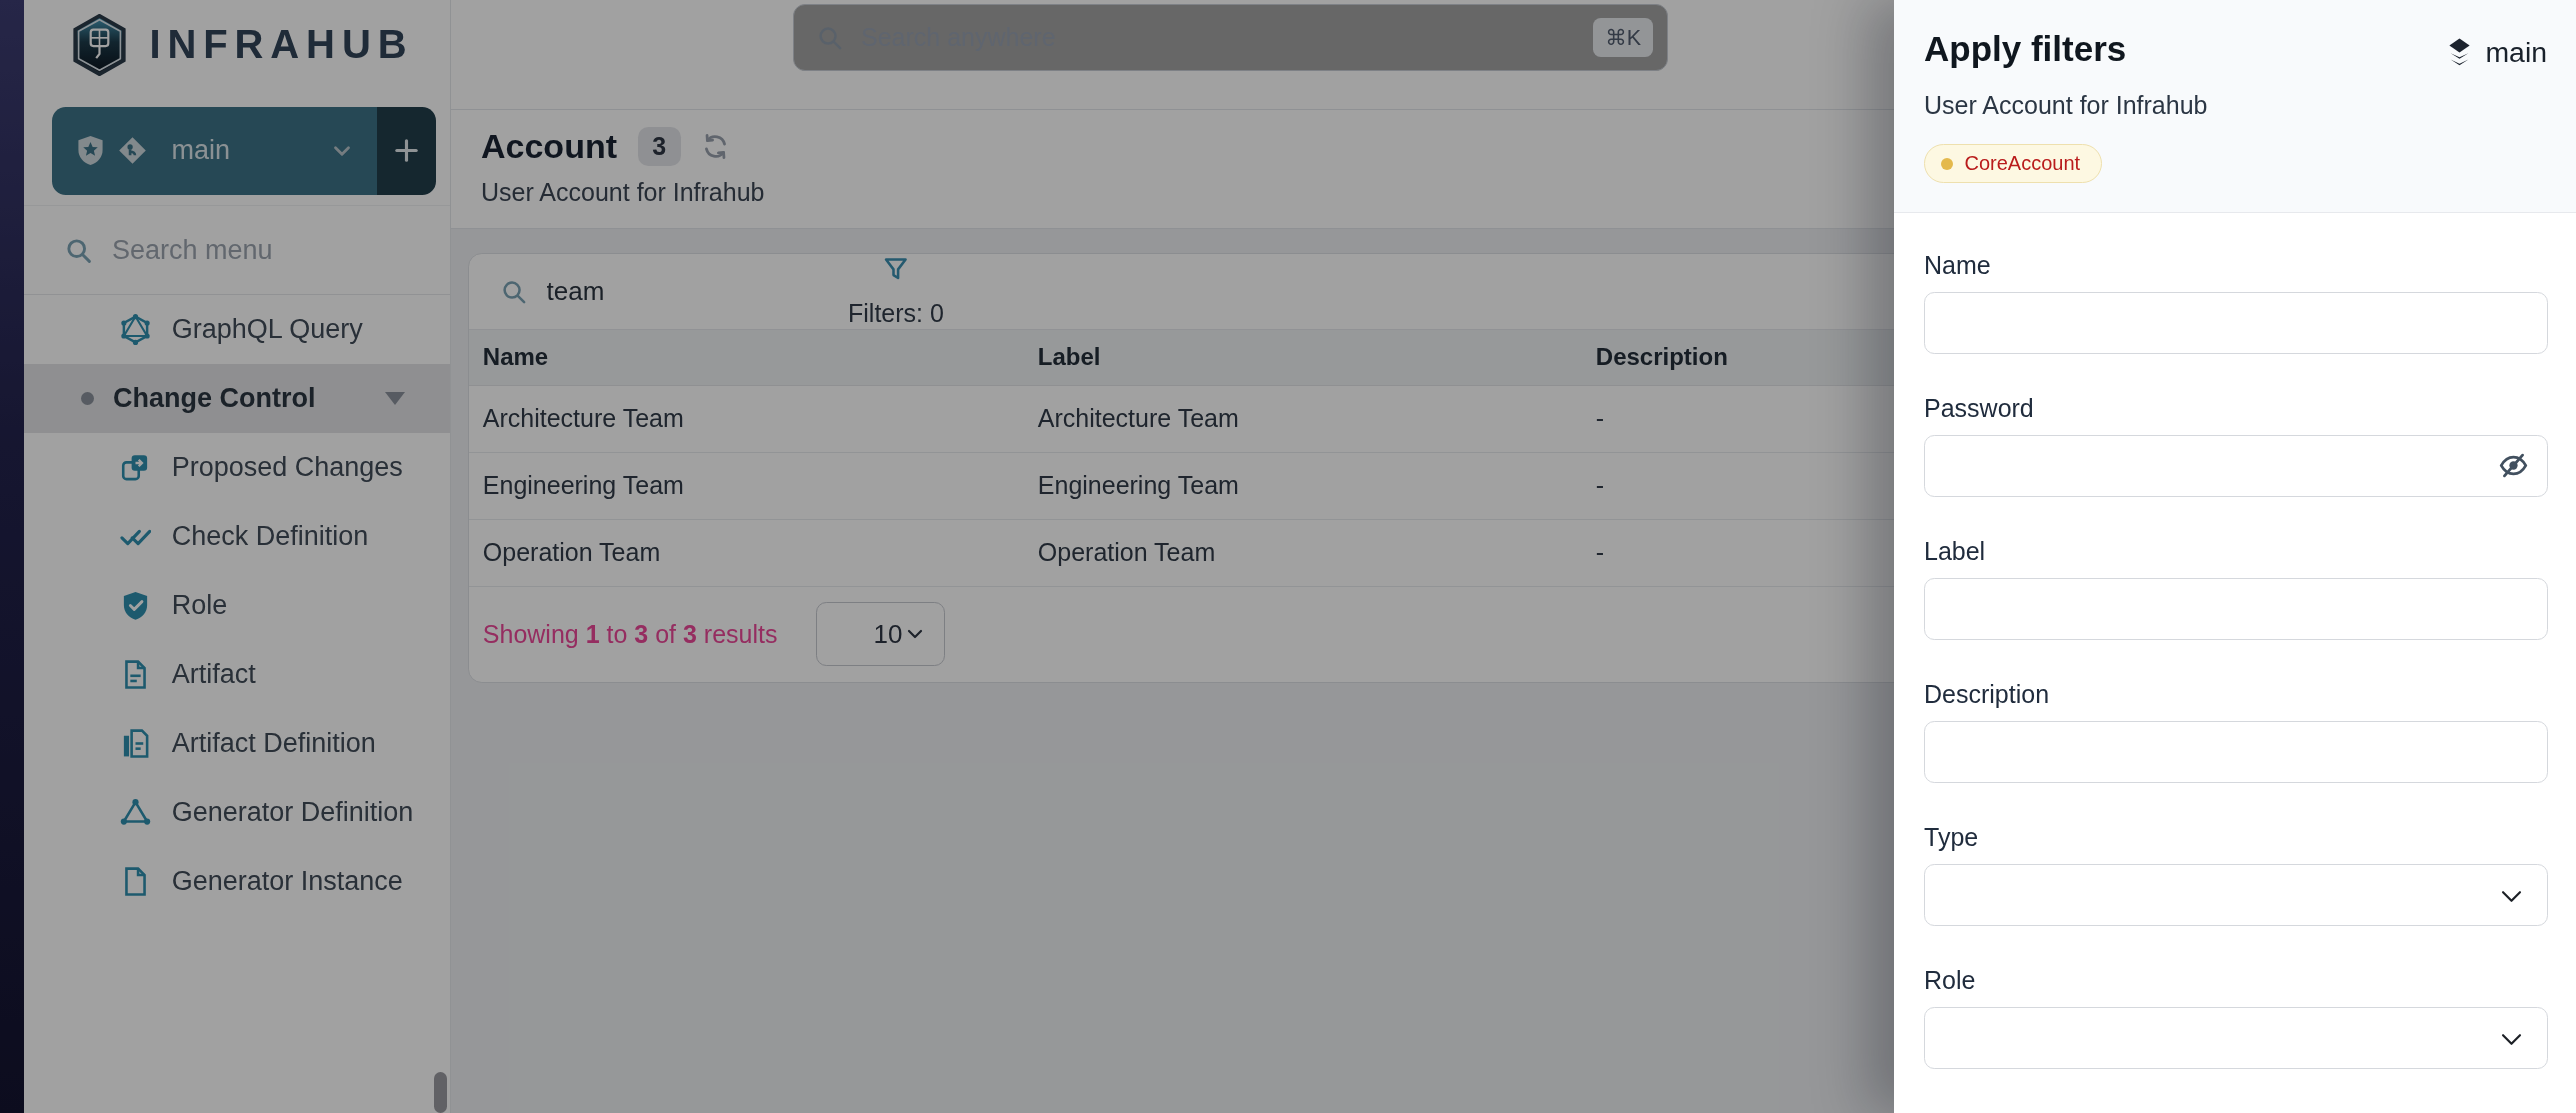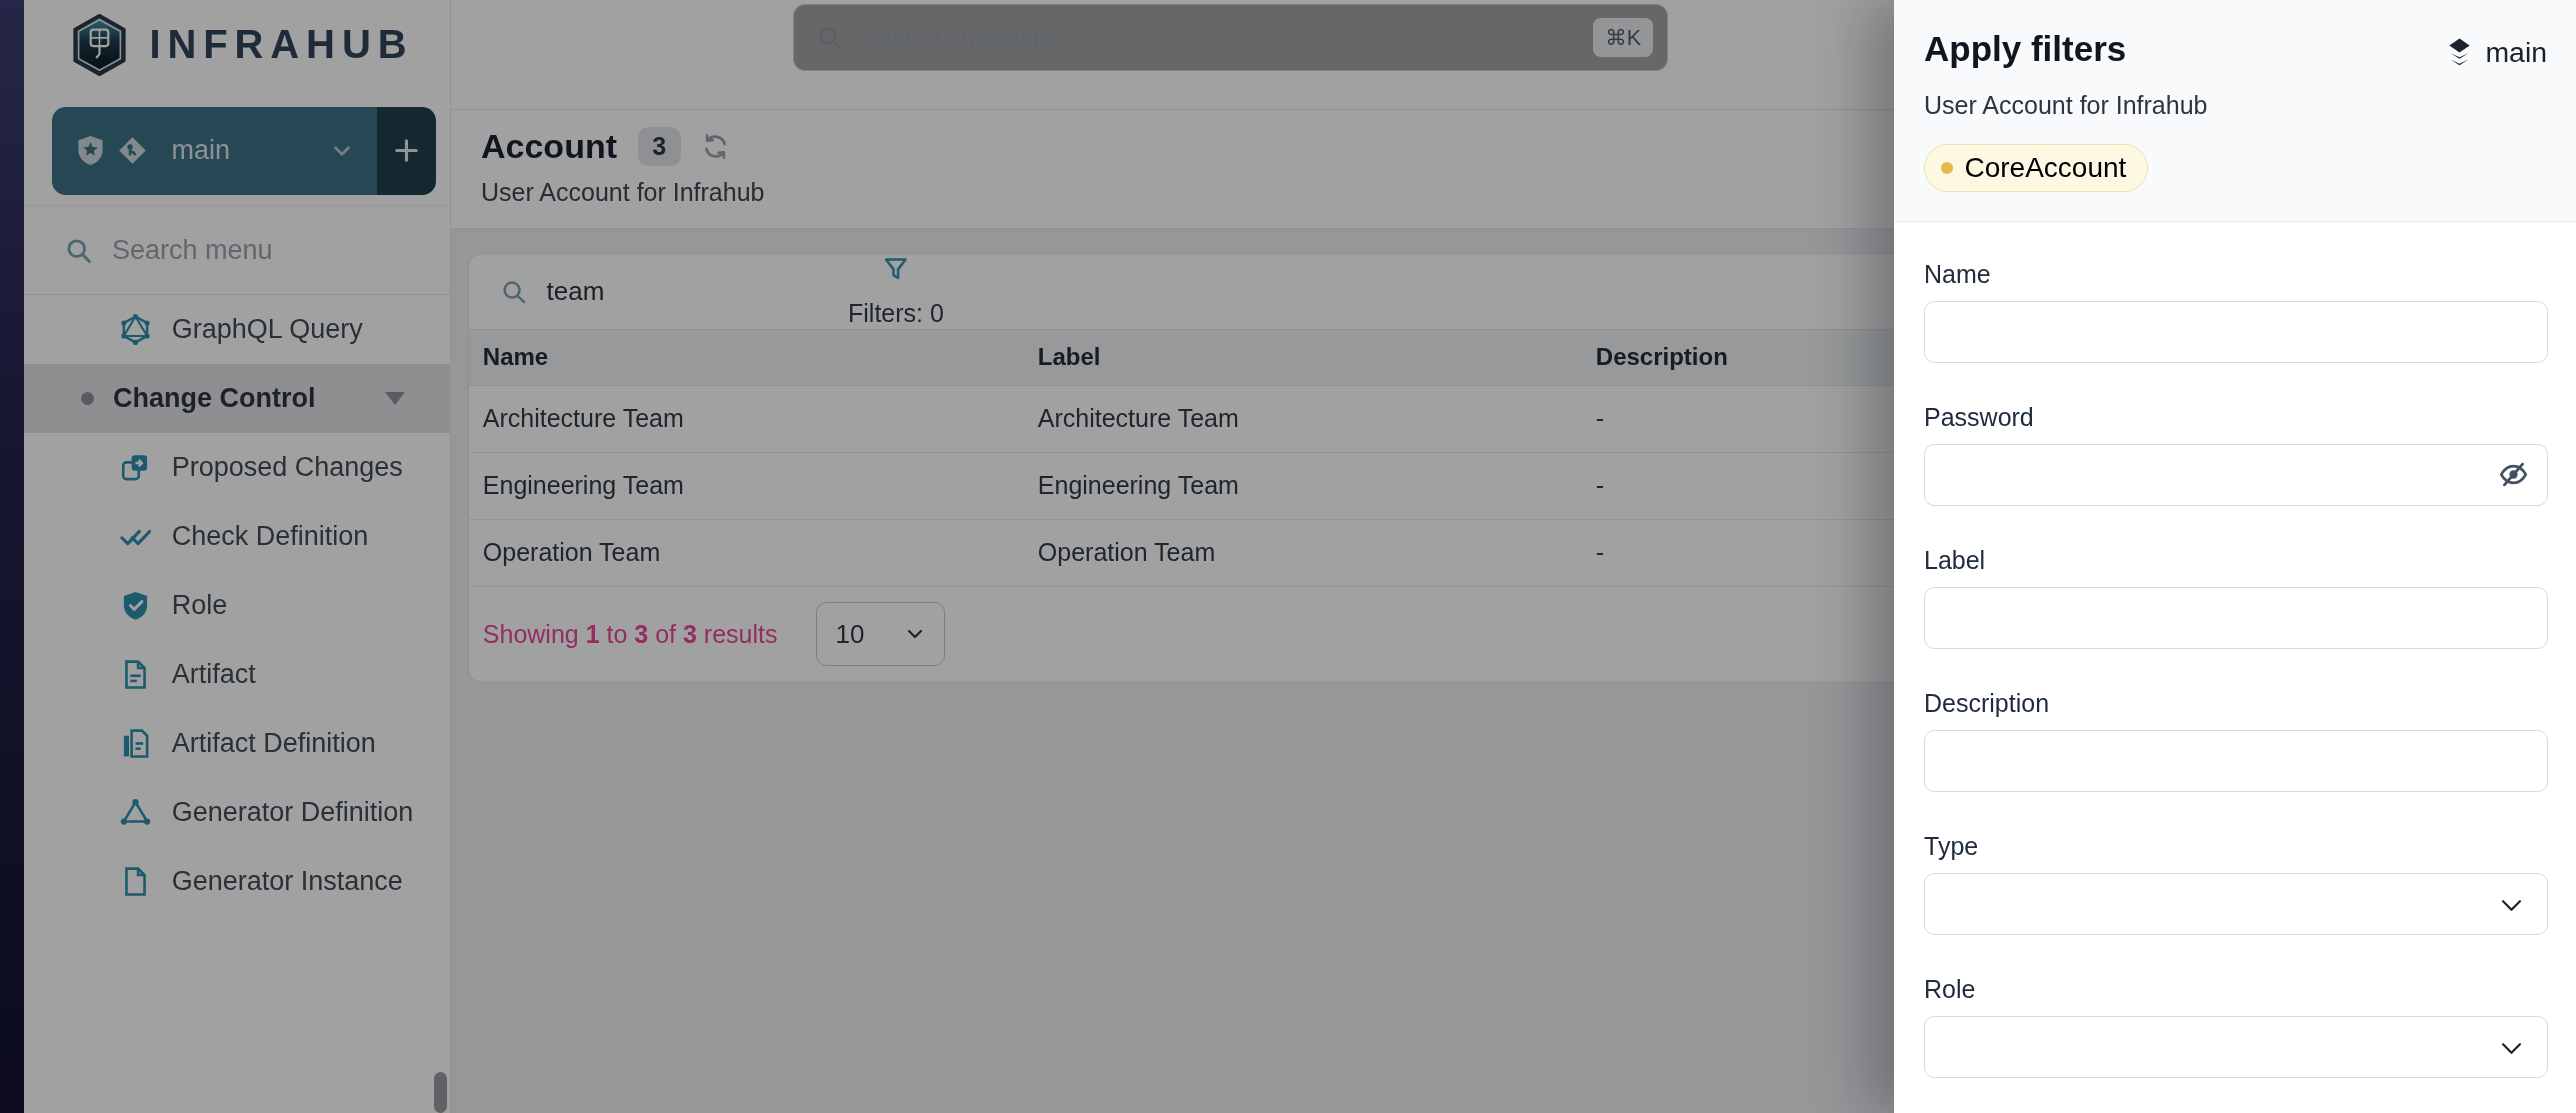--- a/index.html
+++ b/index.html
@@ -73,37 +73,37 @@
   table { width:100%; border-collapse:collapse; table-layout:fixed; }
   col.c1 { width:555px; } col.c2 { width:558px; }
   thead th { height:55px; background:#f0f2f4; text-align:left; padding-left:13.8px;
     font-size:24px; font-weight:700; color:#232e3a; border-bottom:1.7px solid #e2e4e8; }
   tbody td { height:67px; padding-left:13.8px; font-size:25px; color:#313c49;
     border-bottom:1.7px solid #e8eaee; }
   .card-footer { height:95px; display:flex; align-items:center; padding-left:13.8px; }
   .showing { font-size:25px; color:#ec4899; }
   .showing .b { font-weight:700; }
   .pagesize { margin-left:38px; width:129px; height:64px; border:1.7px solid #c6c9d0;
-    border-radius:10.3px; display:flex; align-items:center; justify-content:space-between;
+    border-radius:10.3px; display:flex; align-items:center; justify-content:flex-end;
     padding:0 17px 0 19px; font-size:26px; color:#2f3744; background:#fff; cursor:pointer; }
 
   
   .overlay { position:absolute; inset:0; background:rgba(0,0,0,0.37); z-index:40; }
   .drawer { position:absolute; top:0; right:0; width:682px; height:100%; background:#fff;
     z-index:50; box-shadow:-26px 0 52px rgba(10,15,25,0.28); }
   .drawer-header { background:#f8fafc; border-bottom:1.7px solid #e7e9ed; padding:29px 29px 29px 30px; }
   .drawer-title-row { display:flex; align-items:flex-end; justify-content:space-between; }
   .drawer-title { font-size:35px; font-weight:700; color:#10171f; }
   .drawer-branch { display:flex; align-items:center; gap:10.3px; margin-top:1.7px; }
   .drawer-branch-label { font-size:28.4px; color:#19212b; }
   .drawer-subtitle { margin-top:22.4px; font-size:25px; color:#2b3644; }
   .core-badge { display:inline-flex; align-items:center; gap:12px; margin-top:24px;
     background:#fdf8e2; border:1.7px solid #eee0ae; border-radius:861px; padding:6.9px 20.7px 6.9px 15.5px; }
   .core-badge .dot { width:12px; height:12px; border-radius:50%; background:#e4b94c; }
-  .core-badge .txt { font-size:28px; color:#000000; }
+  .core-badge .txt { font-size:20px; color:#b91c1c; }
   .drawer-body { padding:38px 27.6px 0 30px; }
   .fgroup { margin-bottom:40px; }
   .flabel { display:block; font-size:25px; color:#202c3d; margin-bottom:12px; }
   .fwrap { position:relative; }
   .finput, .fselect { width:100%; height:62px; border:1.7px solid #d5d8dd; border-radius:10.3px;
     background:#fff; font-size:24px; color:#202c3d; padding:0 52px 0 20.7px; outline:none;
     font-family:"Liberation Sans",sans-serif; }
   .fselect { cursor:pointer; }
   .eye-btn { position:absolute; right:19px; top:14.6px; background:none; border:none;
     cursor:pointer; padding:0; display:flex; }

